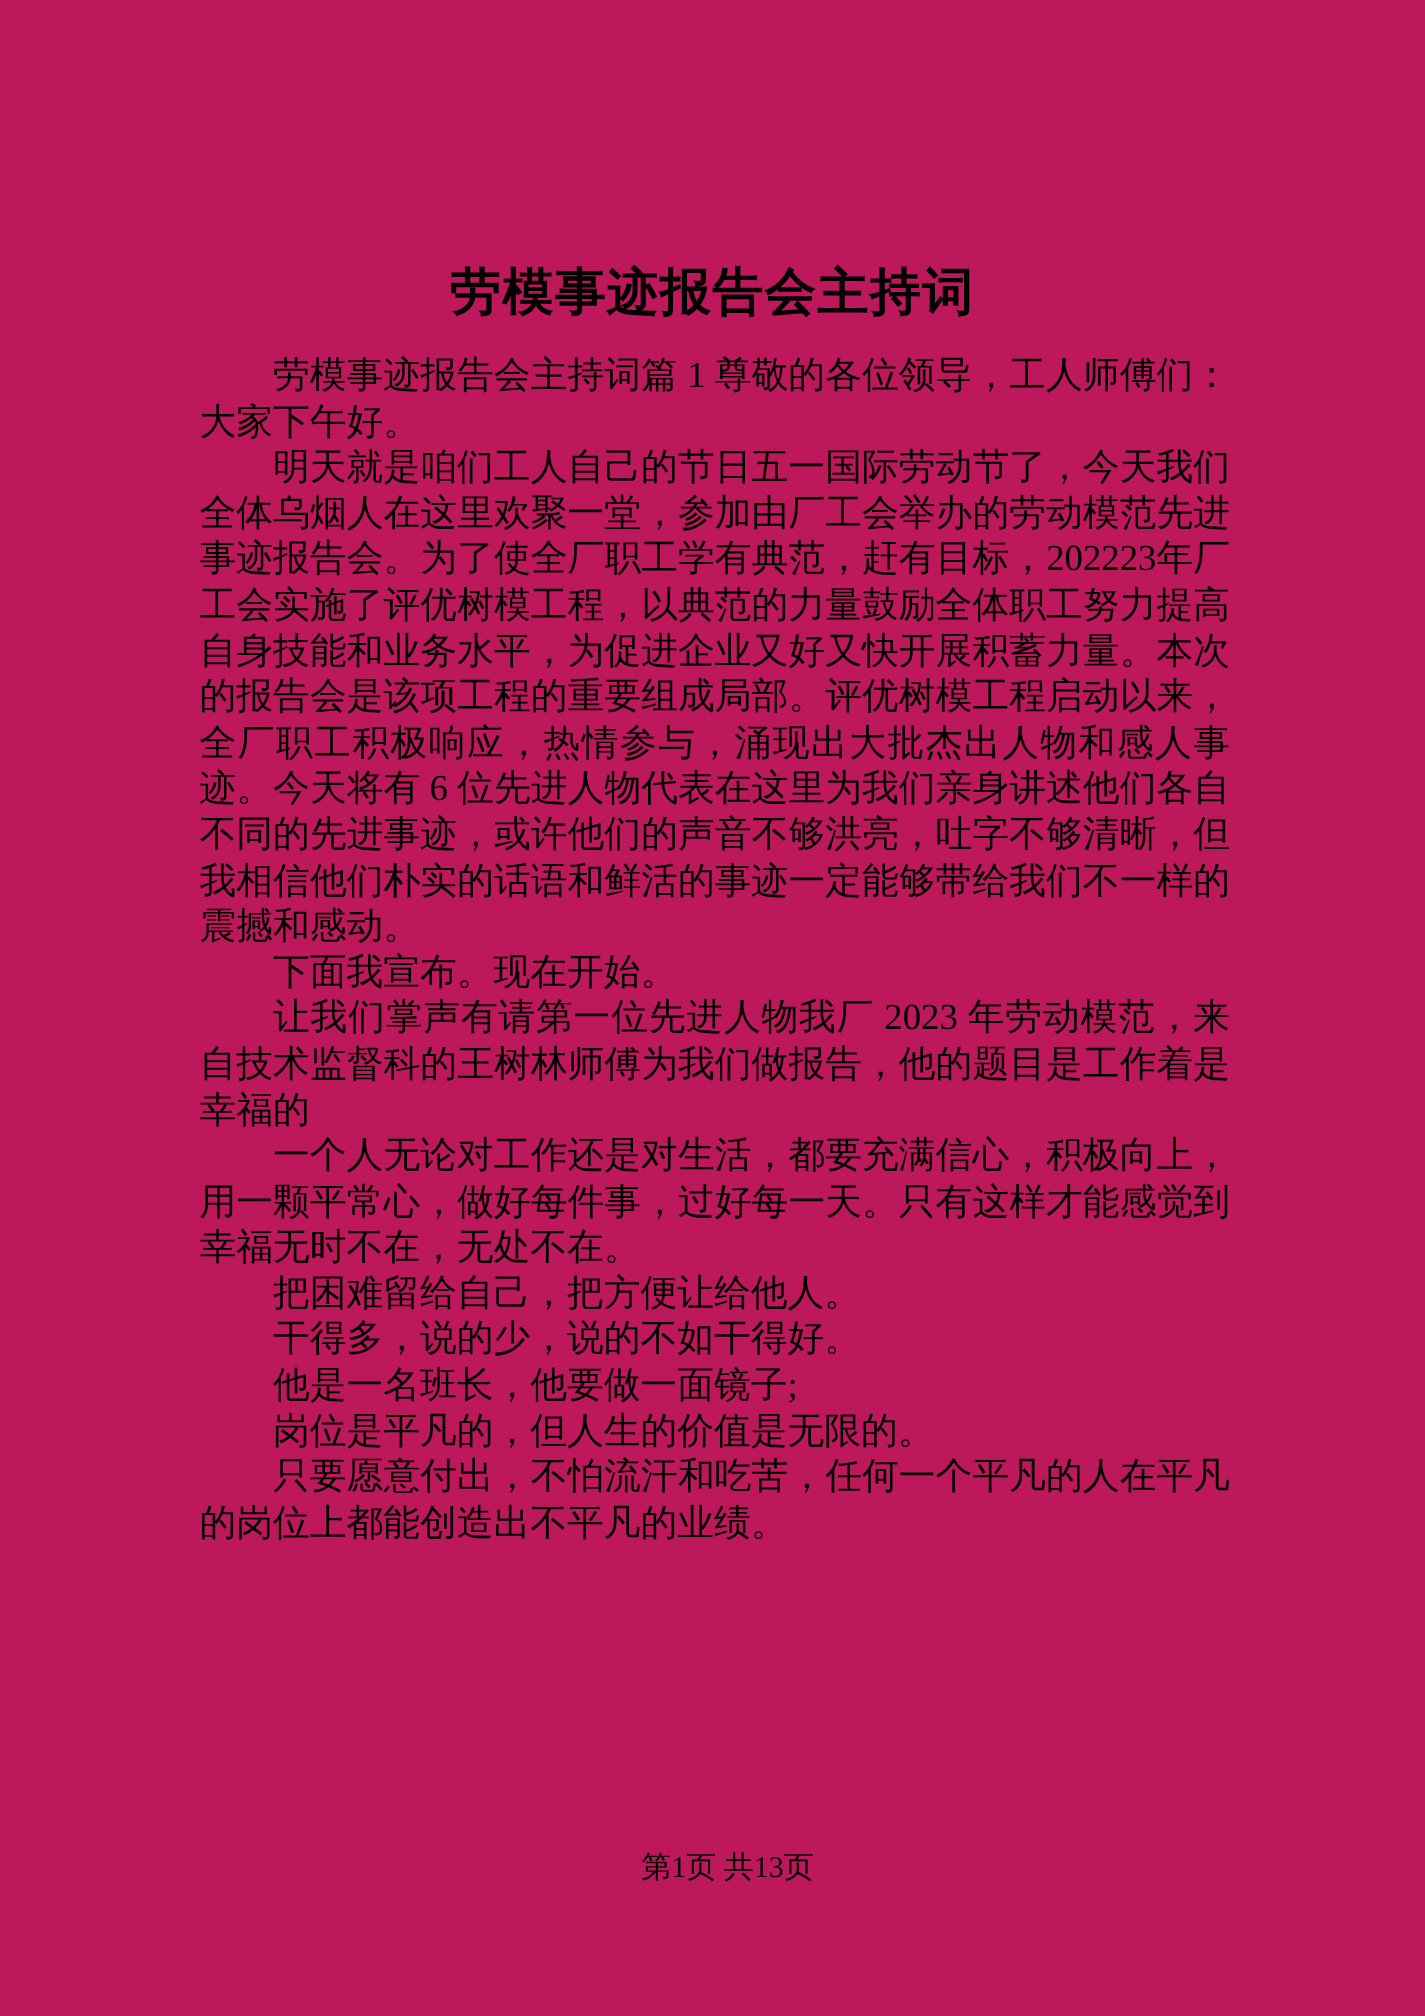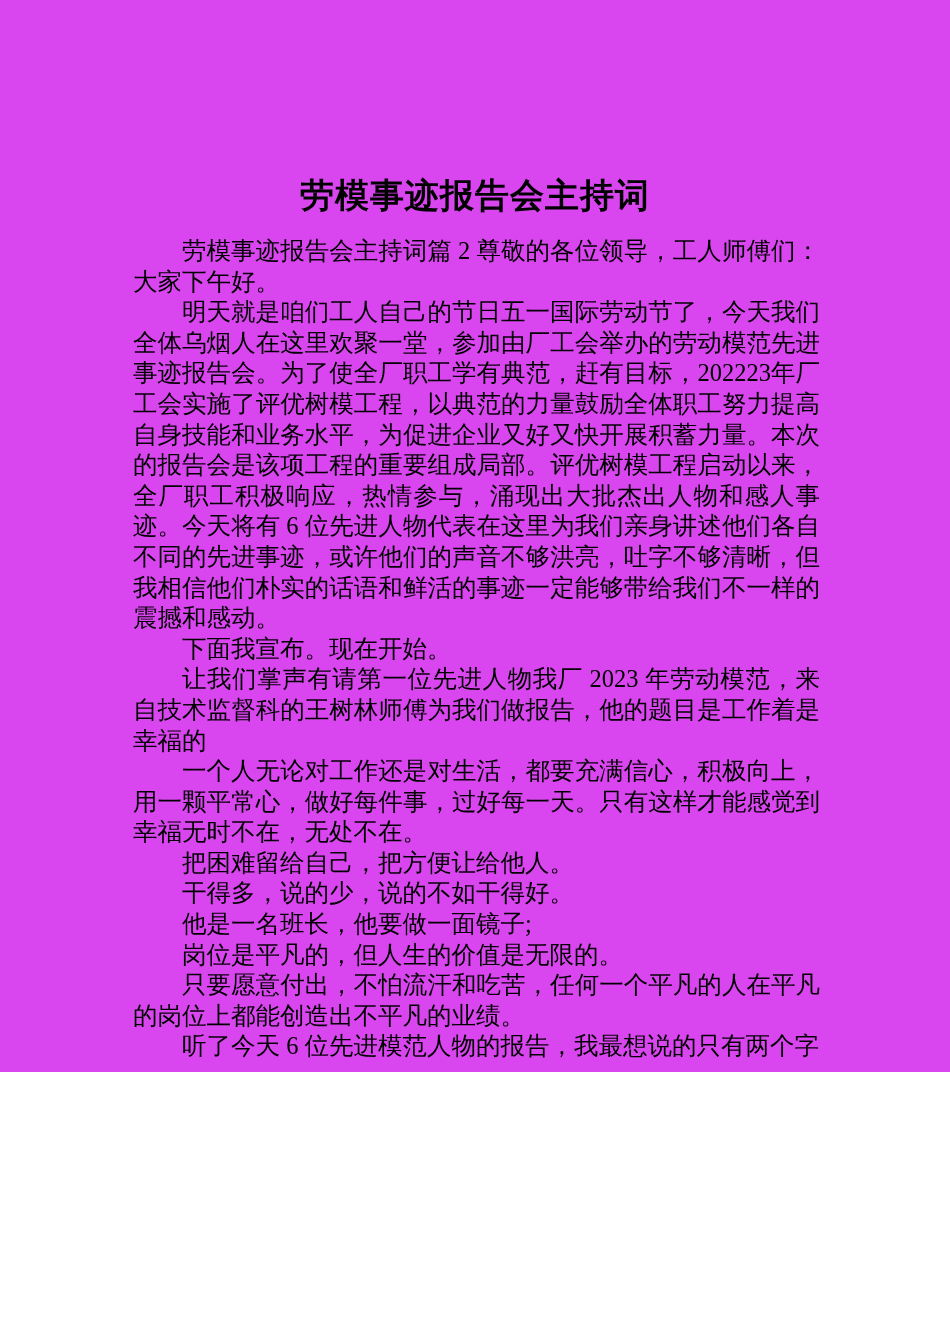--- a/index.html
+++ b/index.html
@@ -3,22 +3,22 @@
 <meta charset="utf-8">
 <style>
   html, body {
     margin: 0;
     padding: 0;
     background: #ffffff;
   }
   .page {
     position: relative;
     width: 950px;
-    height: 1072px;
-    background: #d946ef;
+    height: 1344px;
+    background: #be185d;
     color: #000000;
     overflow: hidden;
   }
   .doc-title {
     position: absolute;
     top: 175px;
     left: 0;
     right: 0;
     margin: 0;
     text-align: center;
@@ -56,30 +56,29 @@
   }
 </style>
 </head>
 <body>
 
 <div class="page">
 
   <h1 class="doc-title">劳模事迹报告会主持词</h1>
 
   <div class="doc-body">
-    <p>劳模事迹报告会主持词篇 2 尊敬的各位领导，工人师傅们：大家下午好。</p>
+    <p>劳模事迹报告会主持词篇 1 尊敬的各位领导，工人师傅们：大家下午好。</p>
     <p>明天就是咱们工人自己的节日五一国际劳动节了，今天我们全体乌烟人在这里欢聚一堂，参加由厂工会举办的劳动模范先进事迹报告会。为了使全厂职工学有典范，赶有目标，202223年厂工会实施了评优树模工程，以典范的力量鼓励全体职工努力提高自身技能和业务水平，为促进企业又好又快开展积蓄力量。本次的报告会是该项工程的重要组成局部。评优树模工程启动以来，全厂职工积极响应，热情参与，涌现出大批杰出人物和感人事迹。今天将有 6 位先进人物代表在这里为我们亲身讲述他们各自不同的先进事迹，或许他们的声音不够洪亮，吐字不够清晰，但我相信他们朴实的话语和鲜活的事迹一定能够带给我们不一样的震撼和感动。</p>
     <p>下面我宣布。现在开始。</p>
     <p>让我们掌声有请第一位先进人物我厂 2023 年劳动模范，来自技术监督科的王树林师傅为我们做报告，他的题目是工作着是幸福的</p>
     <p>一个人无论对工作还是对生活，都要充满信心，积极向上，用一颗平常心，做好每件事，过好每一天。只有这样才能感觉到幸福无时不在，无处不在。</p>
     <p>把困难留给自己，把方便让给他人。</p>
     <p>干得多，说的少，说的不如干得好。</p>
     <p>他是一名班长，他要做一面镜子;</p>
     <p>岗位是平凡的，但人生的价值是无限的。</p>
     <p>只要愿意付出，不怕流汗和吃苦，任何一个平凡的人在平凡的岗位上都能创造出不平凡的业绩。</p>
-    <p>听了今天 6 位先进模范人物的报告，我最想说的只有两个字</p>
   </div>
 
   <div class="doc-footer">
     <span>第1页 共13页</span>
   </div>
 
 </div>
 
 </body></html>

